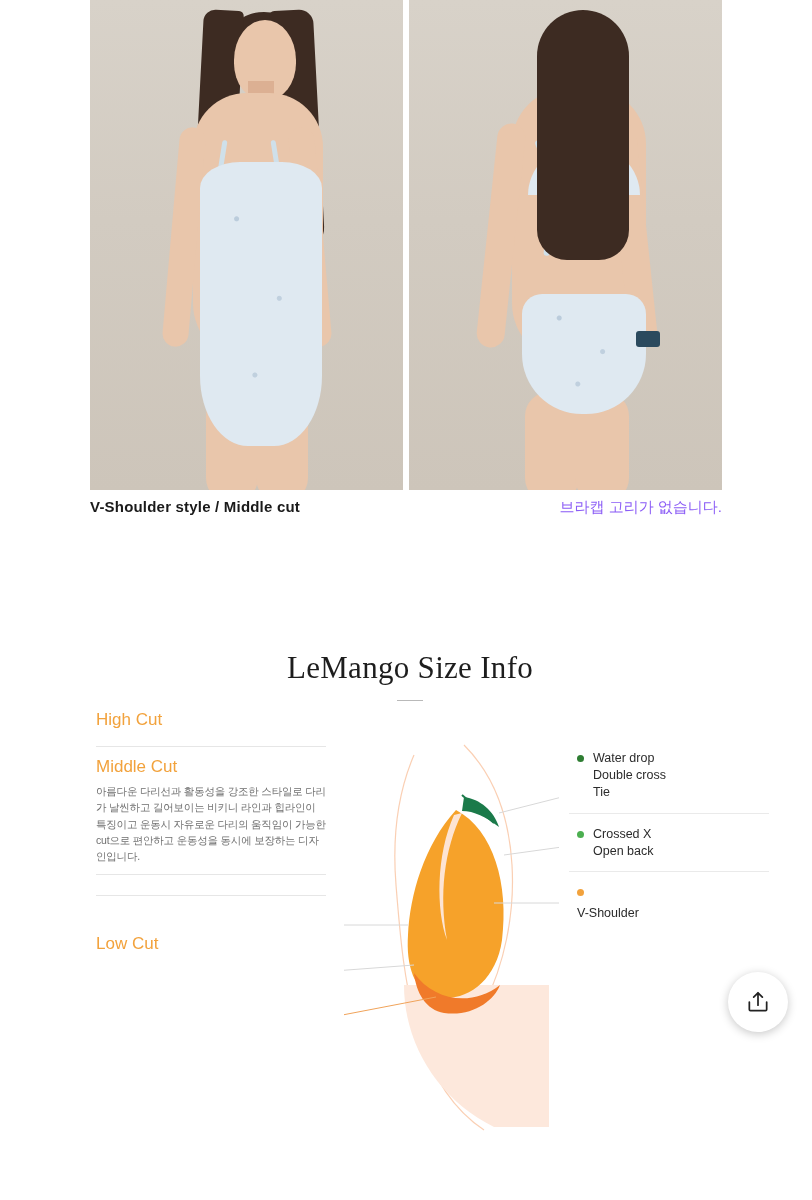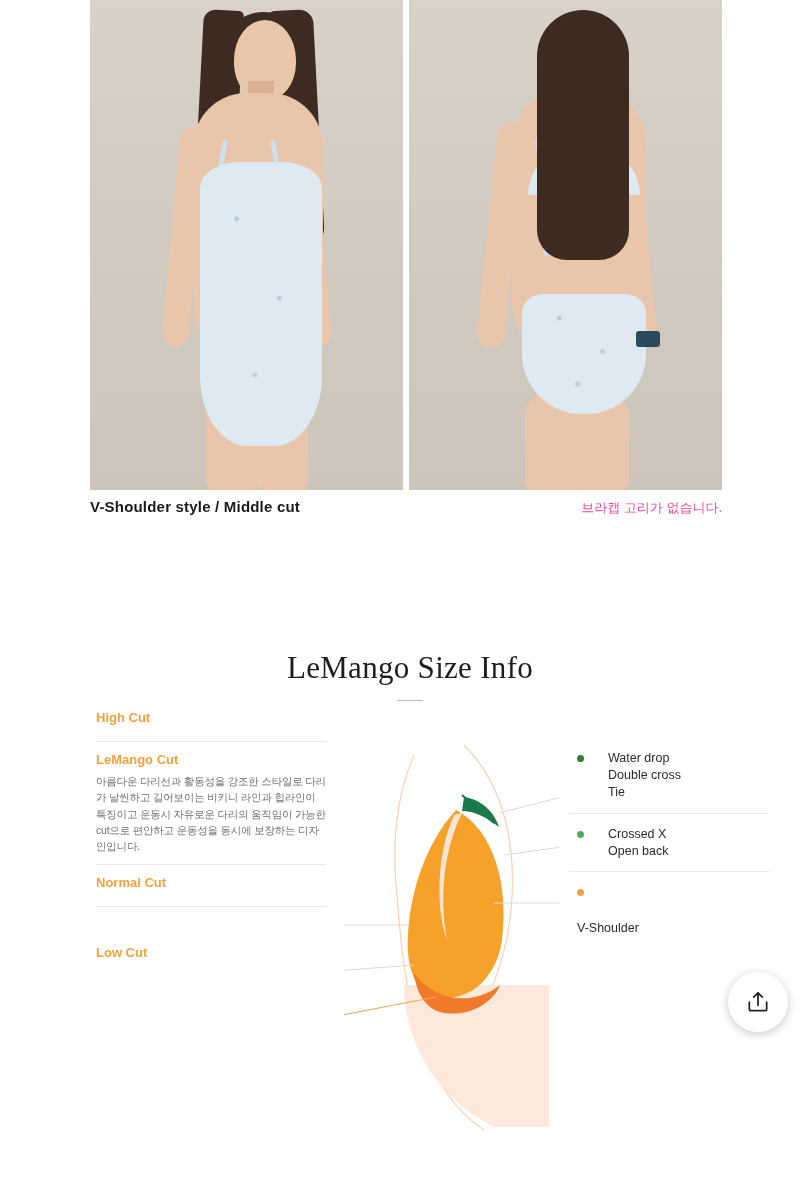--- a/index.html
+++ b/index.html
@@ -90,22 +90,22 @@
     justify-content: space-between;
     align-items: baseline;
   }
   .caption-left {
     font-size: 15px;
     font-weight: bold;
     color: #1a1a1a;
     letter-spacing: .2px;
   }
   .caption-right {
-    font-size: 13px;
-    color: #ec4899;
+    font-size: 15px;
+    color: #8b5cf6;
   }
 
   
   .size-section {
     position: absolute;
     left: 4px; top: 600px;
     width: 812px;
     height: 600px;
   }
   .size-title {
@@ -131,22 +131,22 @@
 
   
   .cut-list {
     width: 230px;
     margin-left: 92px;
   }
   .cut-block { padding-bottom: 10px; margin-bottom: 10px; border-bottom: 1px solid #e6e6e6; }
   .cut-block:last-child { border-bottom: none; margin-top: 38px; }
   .cut-title {
     color: #f2a23c;
-    font-size: 13px;
-    font-weight: bold;
+    font-size: 17px;
+    font-weight: normal;
     margin-bottom: 6px;
   }
   .cut-desc {
     color: #6f6f6f;
     font-size: 10.5px;
     line-height: 1.55;
     letter-spacing: -0.2px;
   }
 
   
@@ -160,21 +160,21 @@
 
   
   .legend {
     width: 200px;
     margin-left: 10px;
     margin-top: 28px;
   }
   .legend-item {
     display: flex;
     align-items: flex-start;
-    gap: 24px;
+    gap: 9px;
     padding: 12px 0 12px 8px;
     border-bottom: 1px solid #eaeaea;
   }
   .legend-item:last-child { border-bottom: none; flex-direction: column; }
   .dot { width: 7px; height: 7px; border-radius: 50%; margin-top: 5px; flex: 0 0 auto; }
   .legend-text {
     font-size: 12.5px;
     line-height: 1.35;
     color: #2b2b2b;
     white-space: pre-line;
@@ -250,25 +250,24 @@
     <div class="size-title">LeMango Size Info</div>
     <div class="title-rule"></div>
 
     <div class="size-body">
 
       <div class="cut-list">
         <div class="cut-block">
           <div class="cut-title">High Cut</div>
         </div>
         <div class="cut-block">
-          <div class="cut-title">LeMango Cut</div>
+          <div class="cut-title">Middle Cut</div>
           <div class="cut-desc">아름다운 다리선과 활동성을 강조한 스타일로 다리가 날씬하고 길어보이는 비키니 라인과 힙라인이 특징이고 운동시 자유로운 다리의 움직임이 가능한 cut으로 편안하고 운동성을 동시에 보장하는 디자인입니다.</div>
         </div>
         <div class="cut-block">
-          <div class="cut-title">Normal Cut</div>
         </div>
         <div class="cut-block">
           <div class="cut-title">Low Cut</div>
         </div>
       </div>
 
       <div class="illus">
         <svg width="215" height="400" viewBox="0 0 215 400" xmlns="http://www.w3.org/2000/svg">
 
           <path d="M70 20 C55 55, 48 100, 52 150 C56 200, 60 250, 75 300 C90 345, 110 375, 140 395" fill="none" stroke="#f7b58a" stroke-width="1.2" opacity=".65"></path>

